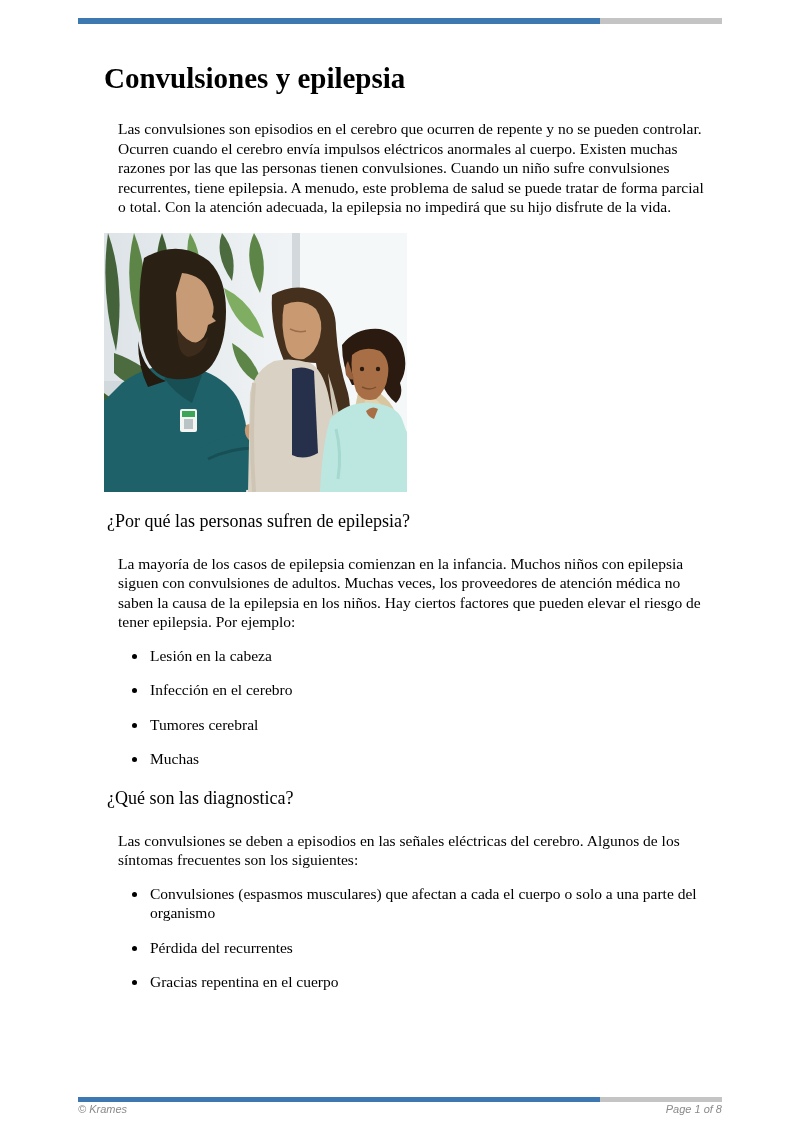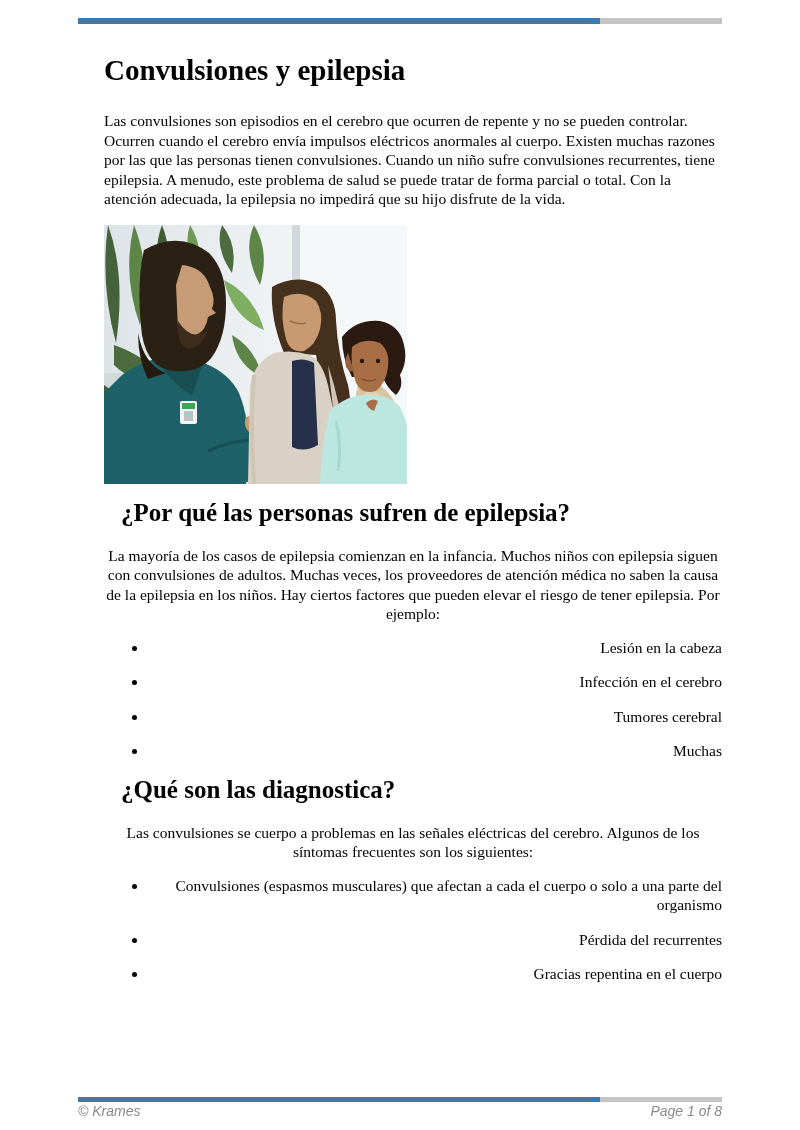--- a/index.html
+++ b/index.html
@@ -26,68 +26,67 @@
     position: absolute;
     left: 0; top: 0; bottom: 0;
     width: 522px;
     background: #3d79b0;
   }
   .rule-top { top: 18px; }
   .rule-bottom { top: 1097px; height: 5px; }
   .content {
     position: absolute;
     left: 104px;
-    top: 4px;
+    top: 12px;
     width: 618px;
   }
   h1.doc-title {
     margin: 50px 0 0 0;
     font-size: 29px;
     line-height: 33px;
     font-weight: bold;
   }
   p.body-text {
-    margin: 0;
+    margin: 14px;
     font-size: 15.5px;
     line-height: 19.5px;
   }
   p.intro-para { margin-top: 24px; }
   .photo-frame {
     margin-top: 16px;
     width: 303px;
     height: 259px;
     overflow: hidden;
     line-height: 0;
   }
   h2.section-heading {
-    margin: 16px 0 0 17px;
-    font-size: 25px;
+    margin: 16px 0 0 3px;
+    font-size: 18px;
     line-height: 26px;
-    font-weight: bold;
-  }
-  p.section-para { margin-top: 20px; text-align: center; }
+    font-weight: normal;
+  }
+  p.section-para { margin-top: 20px; }
   p.closing-para { margin-top: 14px; }
   ul.doc-list {
     margin: 14px 0 0 0;
     padding: 0 0 0 44px;
     list-style: disc;
     font-size: 15.5px;
     line-height: 19.5px;
   }
   ul.doc-list li {
     margin: 0 0 15px 0;
     padding-left: 2px;
-    text-align: right;
   }
   .footer-text {
     position: absolute;
     top: 1103px;
     font-family: "Liberation Sans", sans-serif;
     font-style: italic;
-    font-size: 14px;
+    font-size: 11px;
     color: #8a8a8a;
   }
   .footer-left { left: 78px; }
   .footer-right { right: 78px; }
 </style>
 </head>
 <body>
 
 <div class="rule rule-top">
   <div class="rule-blue"></div>
@@ -182,21 +181,21 @@
   <ul class="doc-list">
     <li>Lesión en la cabeza</li>
     <li>Infección en el cerebro</li>
     <li>Tumores cerebral</li>
     <li>Muchas</li>
   </ul>
 
 
   <h2 class="section-heading">¿Qué son las diagnostica?</h2>
 
-  <p class="body-text section-para">Las convulsiones se cuerpo a problemas en las señales eléctricas del cerebro. Algunos de los síntomas frecuentes son los siguientes:</p>
+  <p class="body-text section-para">Las convulsiones se deben a episodios en las señales eléctricas del cerebro. Algunos de los síntomas frecuentes son los siguientes:</p>
 
   <ul class="doc-list">
     <li>Convulsiones (espasmos musculares) que afectan a cada el cuerpo o solo a una parte del organismo</li>
     <li>Pérdida del recurrentes</li>
     <li>Gracias repentina en el cuerpo</li>
   </ul>
 
 </div>
 
 <div class="rule rule-bottom">

